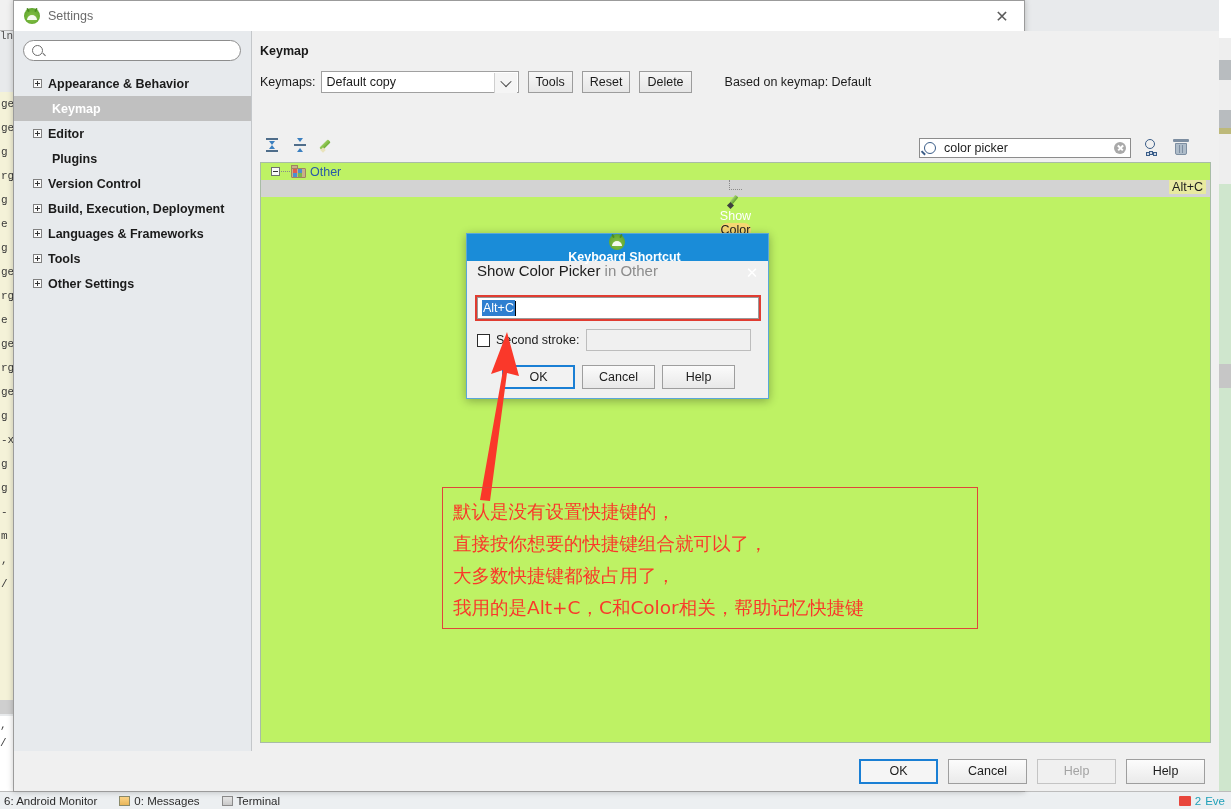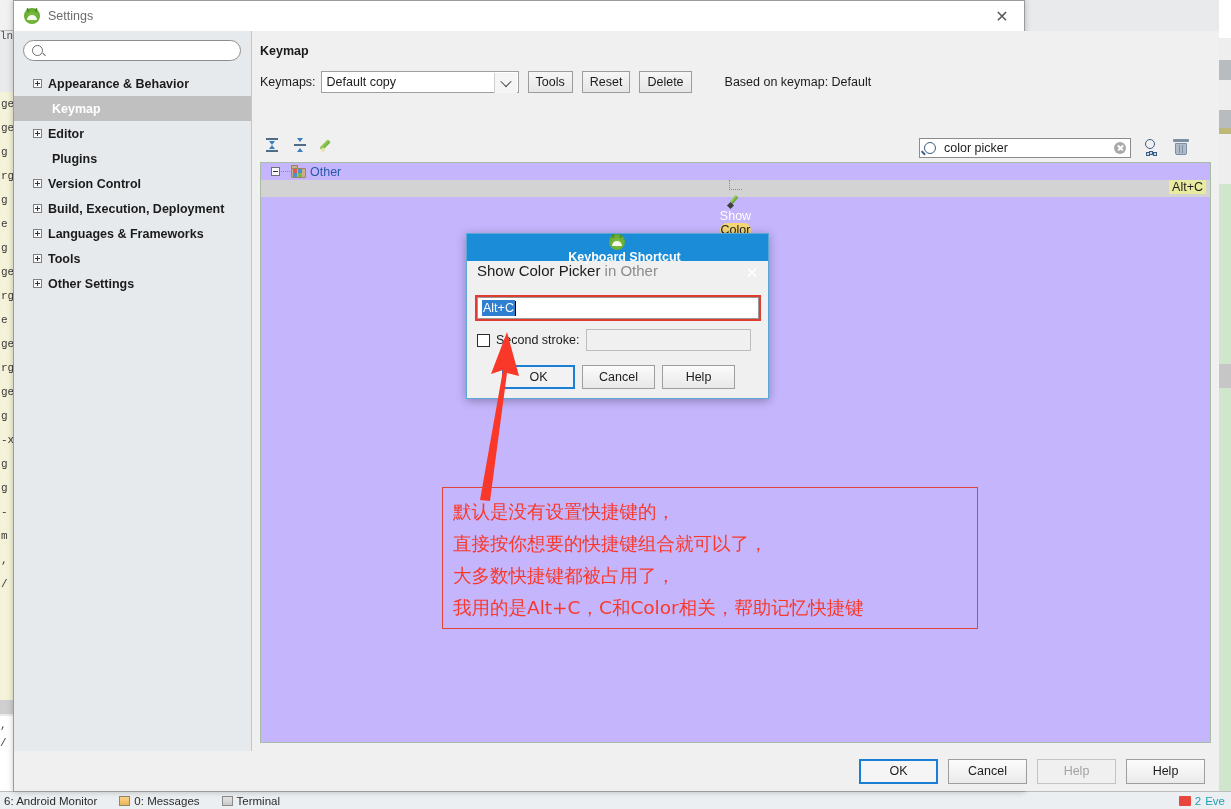--- a/index.html
+++ b/index.html
@@ -551,21 +551,21 @@
   }
   #trash-icon .can::before { left: 3px; }
   #trash-icon .can::after  { right: 3px; }
 
   
   #keymap-tree {
     position: absolute;
     left: 8px; top: 131px;
     right: 8px;
     bottom: 10px;
-    background: #c4b5fd;
+    background: #bef264;
     border: 1px solid #a8bca6;
     box-sizing: border-box;
     overflow: hidden;
   }
   .tree-row {
     height: 17px;
     display: flex;
     align-items: center;
     position: relative;
     font-size: 12.5px;

